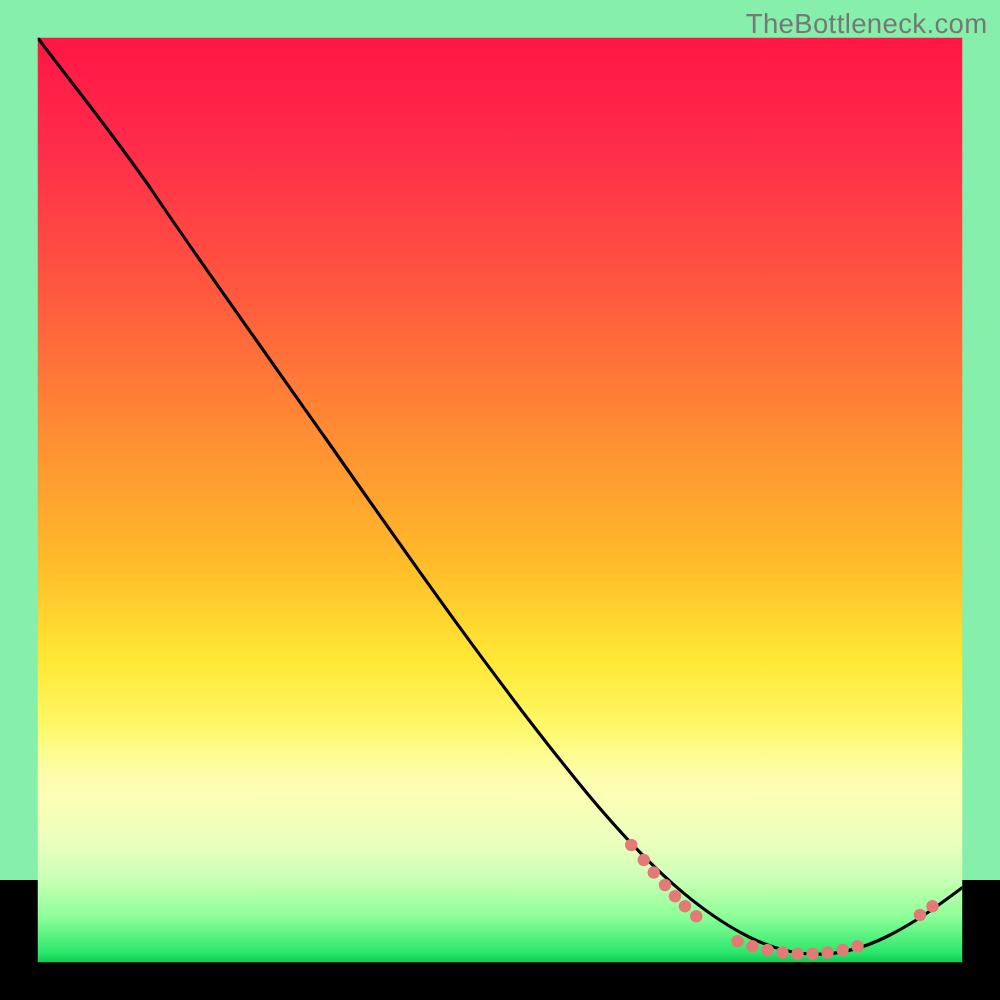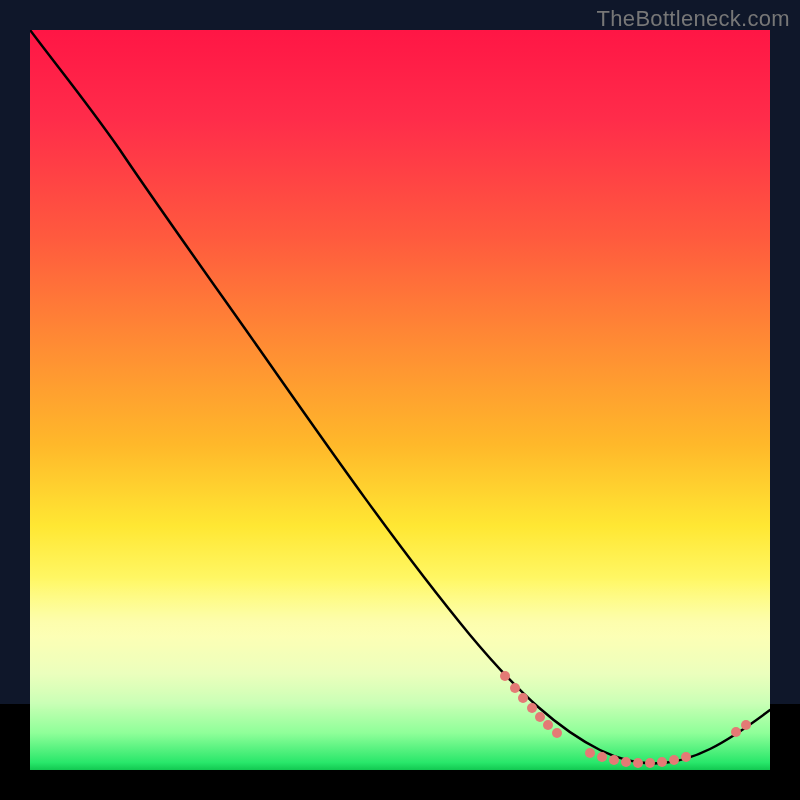--- a/index.html
+++ b/index.html
@@ -8,21 +8,21 @@
     width: 800px;
     height: 800px;
     background: #000;
     overflow: hidden;
     font-family: Arial, Helvetica, sans-serif;
   }
   .frame {
     position: relative;
     width: 800px;
     height: 704px;
-    background: #0f172a;
+    background: #86efac;
   }
   .watermark {
     position: absolute;
     top: 6px;
     right: 10px;
     color: #777;
     font-size: 22px;
     font-weight: 500;
     letter-spacing: 0.3px;
     z-index: 20;

